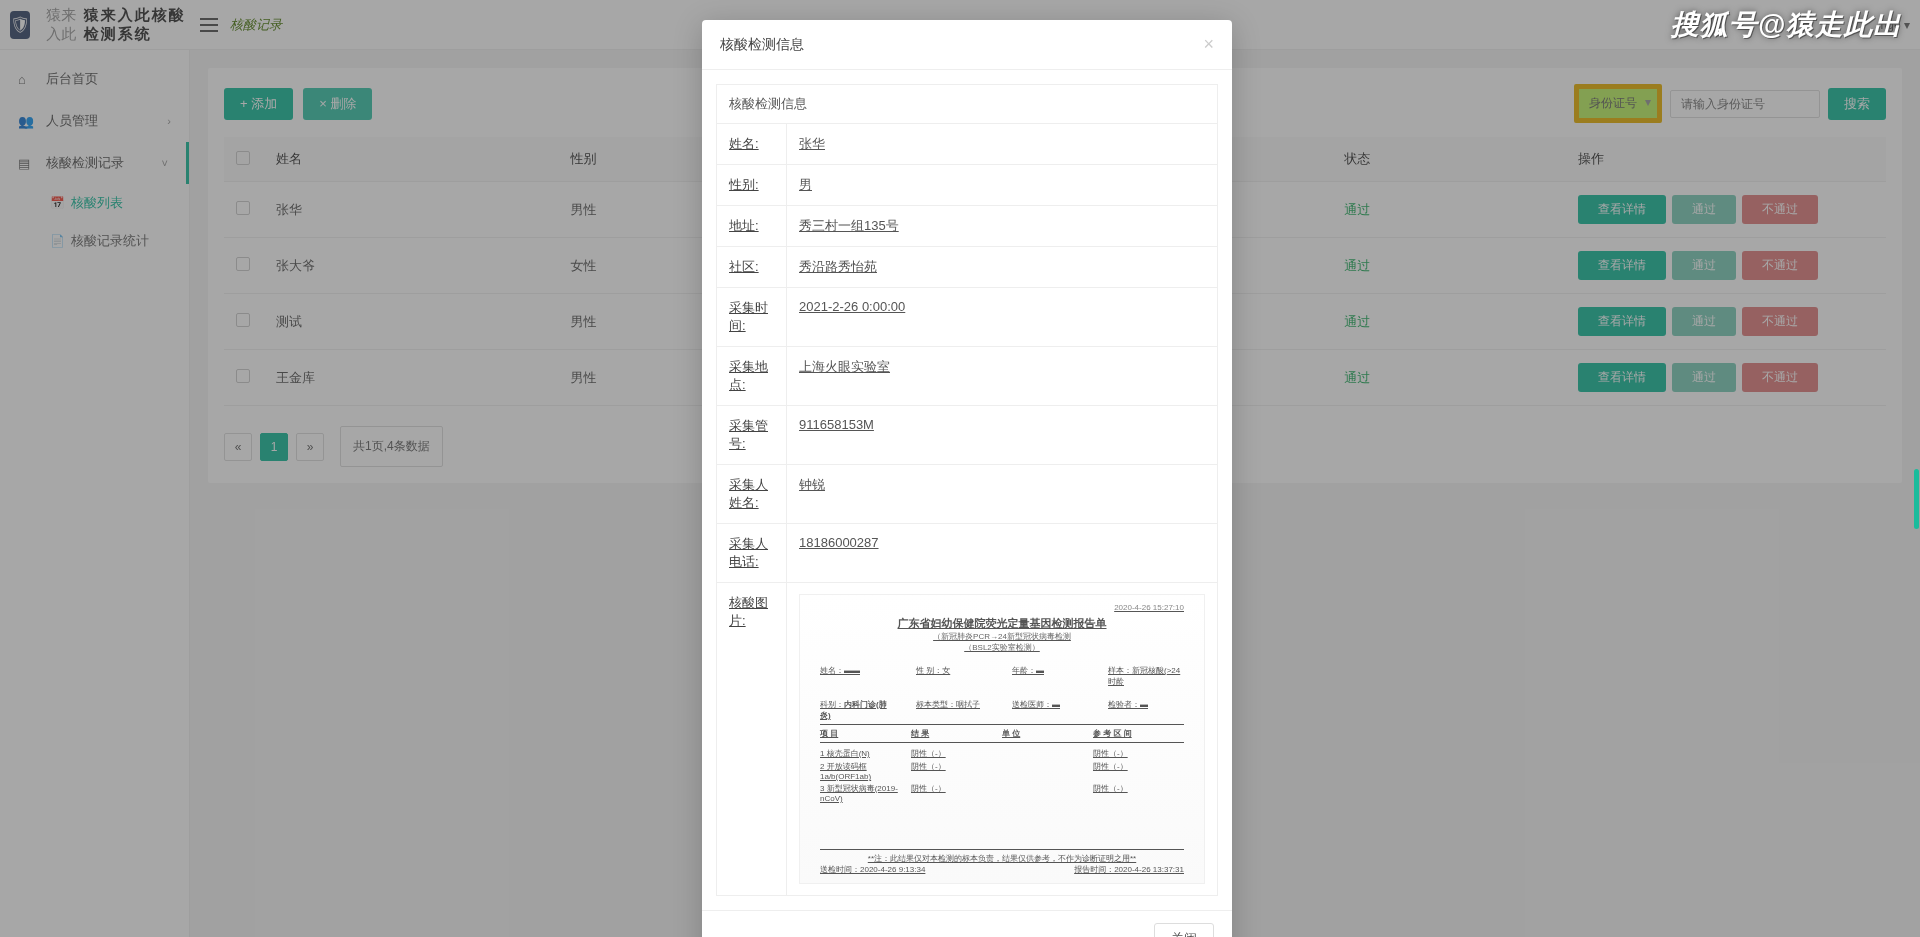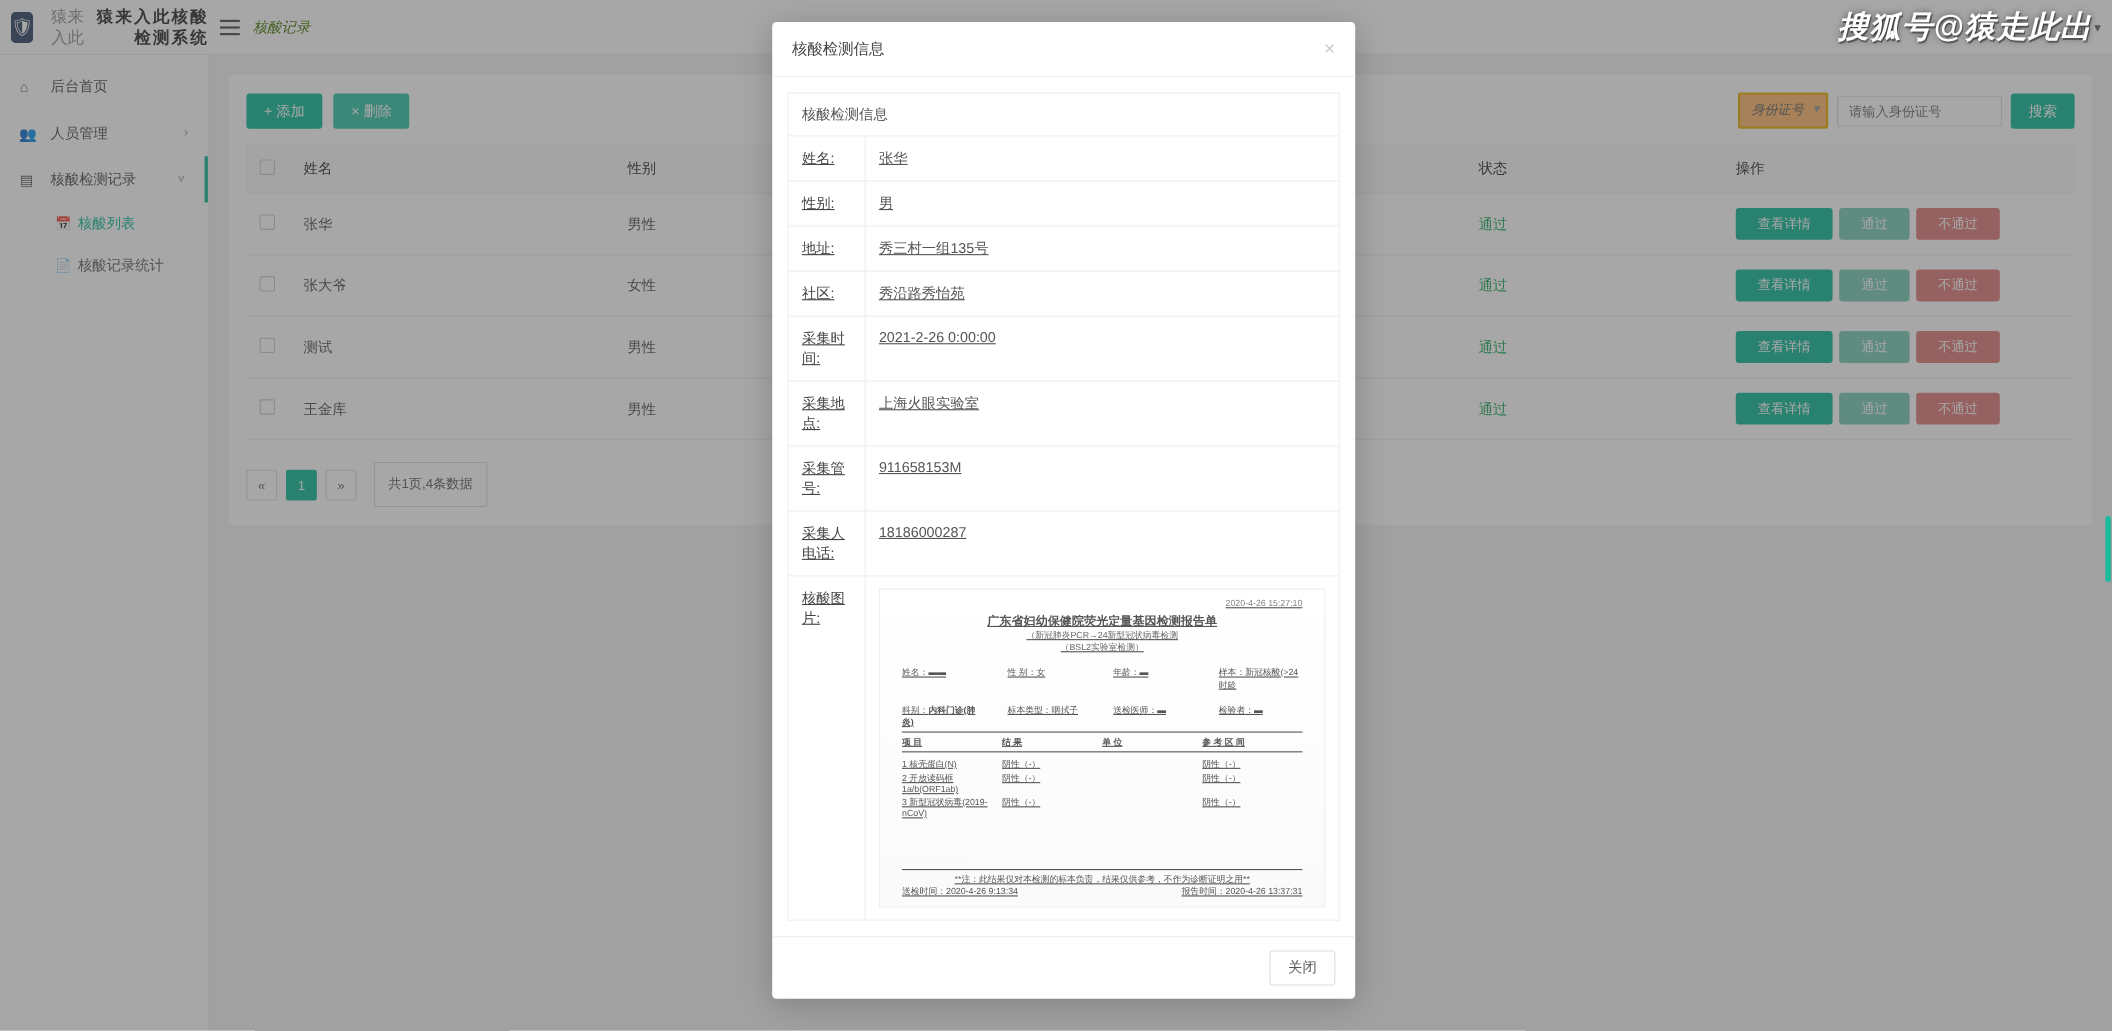--- a/index.html
+++ b/index.html
@@ -5,21 +5,21 @@
 * { margin: 0; padding: 0; box-sizing: border-box; }
 body { font-family: "Microsoft YaHei", Arial, sans-serif; font-size: 13px; color: #333; background: #f5f5f5; overflow: hidden; }
 
 .app { display: flex; flex-direction: column; height: 937px; width: 1920px; position: relative; }
 
 
 .header { height: 50px; background: #fff; display: flex; align-items: center; padding: 0 10px; border-bottom: 1px solid #eee; }
 .logo-area { display: flex; align-items: center; width: 180px; }
 .logo-icon { width: 28px; height: 28px; background: #3a4b6d; border-radius: 4px; display: flex; align-items: center; justify-content: center; color: #fff; font-size: 16px; }
 .logo-sub { font-size: 15px; color: #999; margin-left: 16px; }
-.system-title { font-size: 15px; font-weight: bold; color: #333; margin-left: 6px; letter-spacing: 2px; text-align: right; }
+.system-title { font-size: 15px; font-weight: bold; color: #333; margin-left: 6px; letter-spacing: 2px; }
 .hamburger { margin-left: 10px; margin-right: 12px; cursor: pointer; }
 .hamburger-lines { width: 18px; height: 14px; display: flex; flex-direction: column; justify-content: space-between; }
 .hamburger-lines span { height: 2px; background: #555; display: block; }
 .breadcrumb-text { color: #4d7c0f; font-size: 13px; font-style: italic; }
 .header-right { margin-left: auto; display: flex; align-items: center; gap: 8px; color: #666; font-size: 12px; }
 
 
 .body { display: flex; flex: 1; overflow: hidden; }
 .sidebar { width: 190px; background: #fff; border-right: 1px solid #eee; padding-top: 8px; }
 .nav-item { display: flex; align-items: center; padding: 12px 18px; color: #555; cursor: pointer; position: relative; font-size: 13px; }
@@ -33,21 +33,21 @@
 
 .main { flex: 1; padding: 18px; overflow: auto; background: #f5f5f5; }
 .panel { background: #fff; border-radius: 2px; padding: 16px; }
 
 
 .toolbar { display: flex; align-items: center; margin-bottom: 14px; }
 .btn { padding: 7px 16px; border: none; border-radius: 3px; cursor: pointer; font-size: 13px; color: #fff; }
 .btn-add { background: #1abc9c; margin-right: 10px; }
 .btn-del { background: #1abc9c; opacity: 0.85; }
 .toolbar-right { margin-left: auto; display: flex; gap: 8px; align-items: center; }
-.select-box { border: 2px solid #eab308; padding: 6px 20px 6px 10px; background: #fdba74; font-size: 12px; color: #666; position: relative; border-radius: 2px; font-style: italic; }
+.select-box { border: 5px solid #eab308; padding: 6px 20px 6px 10px; background: #bef264; font-size: 12px; color: #666; position: relative; border-radius: 2px; }
 .select-box::after { content: "▾"; position: absolute; right: 6px; color: #999; }
 .search-input { border: 1px solid #ddd; padding: 6px 10px; width: 150px; font-size: 12px; border-radius: 2px; }
 .btn-search { background: #1abc9c; }
 
 
 .table { width: 100%; border-collapse: collapse; }
 .table th, .table td { padding: 13px 12px; text-align: left; border-bottom: 1px solid #eee; font-size: 13px; color: #555; }
 .table th { font-weight: 500; color: #333; background: #fafafa; }
 .checkbox { width: 14px; height: 14px; border: 1px solid #ccc; display: inline-block; border-radius: 2px; }
 .status-pass { color: #27ae60; }
@@ -276,20 +276,24 @@
               </tr>
               <tr>
                 <td class="label-cell">采集地点:</td>
                   <td>上海火眼实验室</td>
               </tr>
               <tr>
                 <td class="label-cell">采集管号:</td>
                   <td>911658153M</td>
               </tr>
               <tr>
+                <td class="label-cell">采集人姓名:</td>
+                  <td>钟锐</td>
+              </tr>
+              <tr>
                 <td class="label-cell">采集人电话:</td>
                   <td>18186000287</td>
               </tr>
               <tr>
                 <td class="label-cell">核酸图片:</td>
   <td>
     <div class="report-img">
       <div style="text-align:right;font-size:8px;color:#888">2020-4-26 15:27:10</div>
       <div class="report-title">广东省妇幼保健院荧光定量基因检测报告单</div>
       <div class="report-sub">（新冠肺炎PCR→24新型冠状病毒检测</div>

